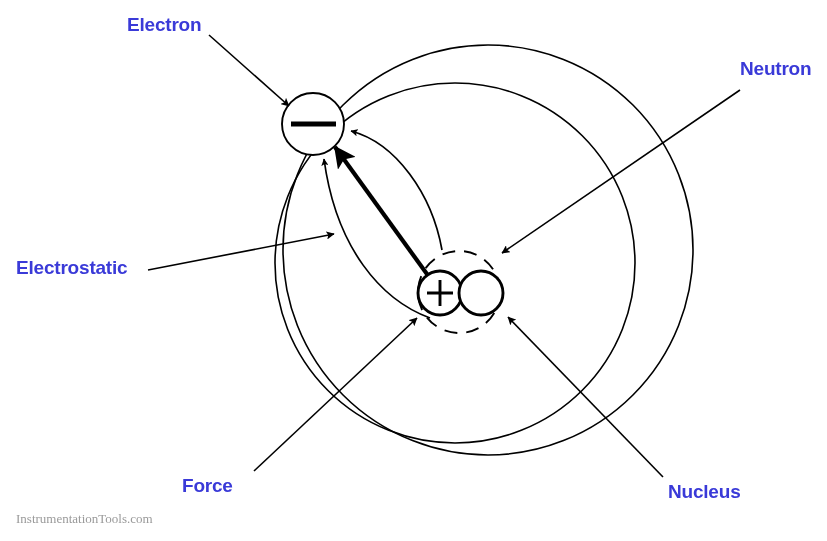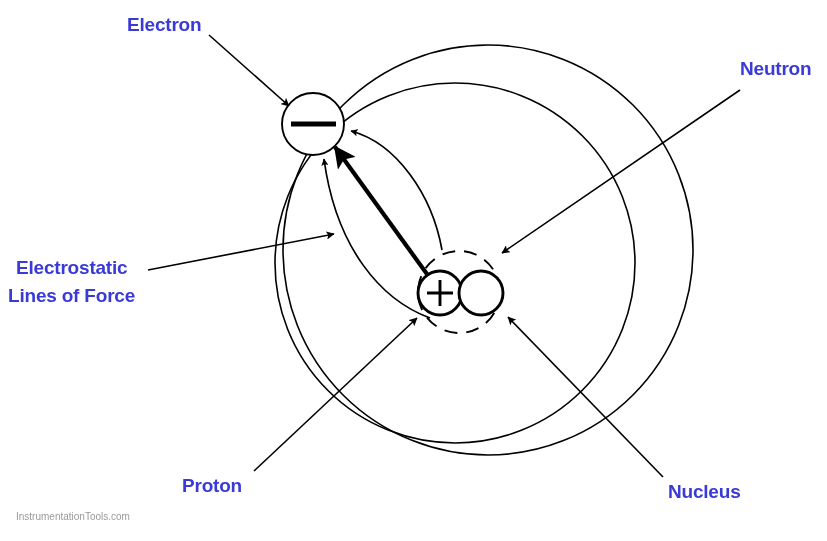--- a/index.html
+++ b/index.html
@@ -29,22 +29,22 @@
     font-family: "Liberation Sans", sans-serif;
     font-weight: bold;
     font-size: 19px;
     color: #3a3ad8;
     white-space: pre;
     line-height: 23px;
     letter-spacing: -0.2px;
   }
   .watermark {
     position: absolute;
-    font-family: Liberation Sans, sans-serif;
-    font-size: 10px;
+    font-family: Liberation Serif, serif;
+    font-size: 13px;
     color: #9a9a9a;
     white-space: pre;
     letter-spacing: 0px;
   }
 </style>
 </head>
 <body>
 
 <div id="stage">
 
@@ -88,21 +88,20 @@
 
     <path d="M 663 477 L 508 317" fill="none" stroke="#000000" stroke-width="1.6" marker-end="url(#ah)"></path>
   </svg>
 
   <div class="lbl" style="left:127px; top:13px;">Electron</div>
 
   <div class="lbl" style="left:740px; top:57px;">Neutron</div>
 
   <div class="lbl" style="left:8px; top:256px;margin-left:8px;">Electrostatic</div>
 
-  <div class="lbl" style="left:8px; top:284px;">Lines of Force</div>
 
-  <div class="lbl" style="left:182px; top:474px;">Proton</div>
+  <div class="lbl" style="left:182px; top:474px;">Force</div>
 
   <div class="lbl" style="left:668px; top:480px;">Nucleus</div>
 
   <div class="watermark" style="left:16px; top:511px;">InstrumentationTools.com</div>
 
 </div>
 
 </body></html>

